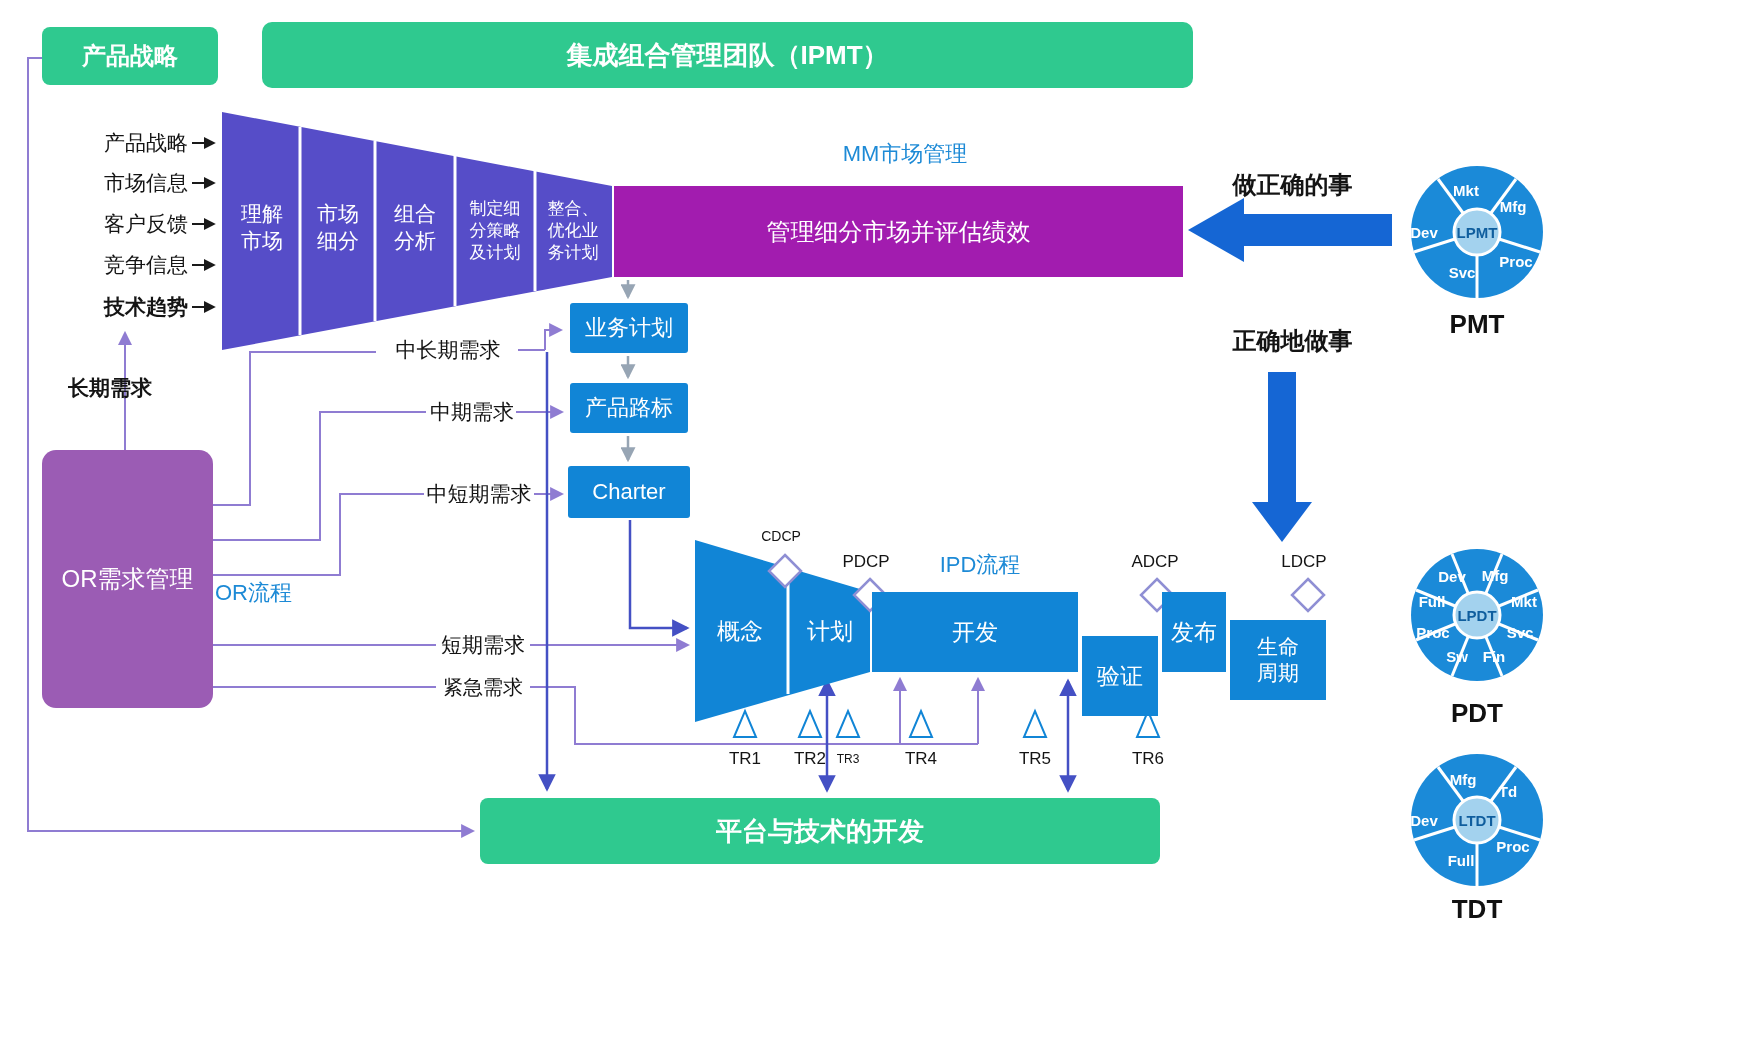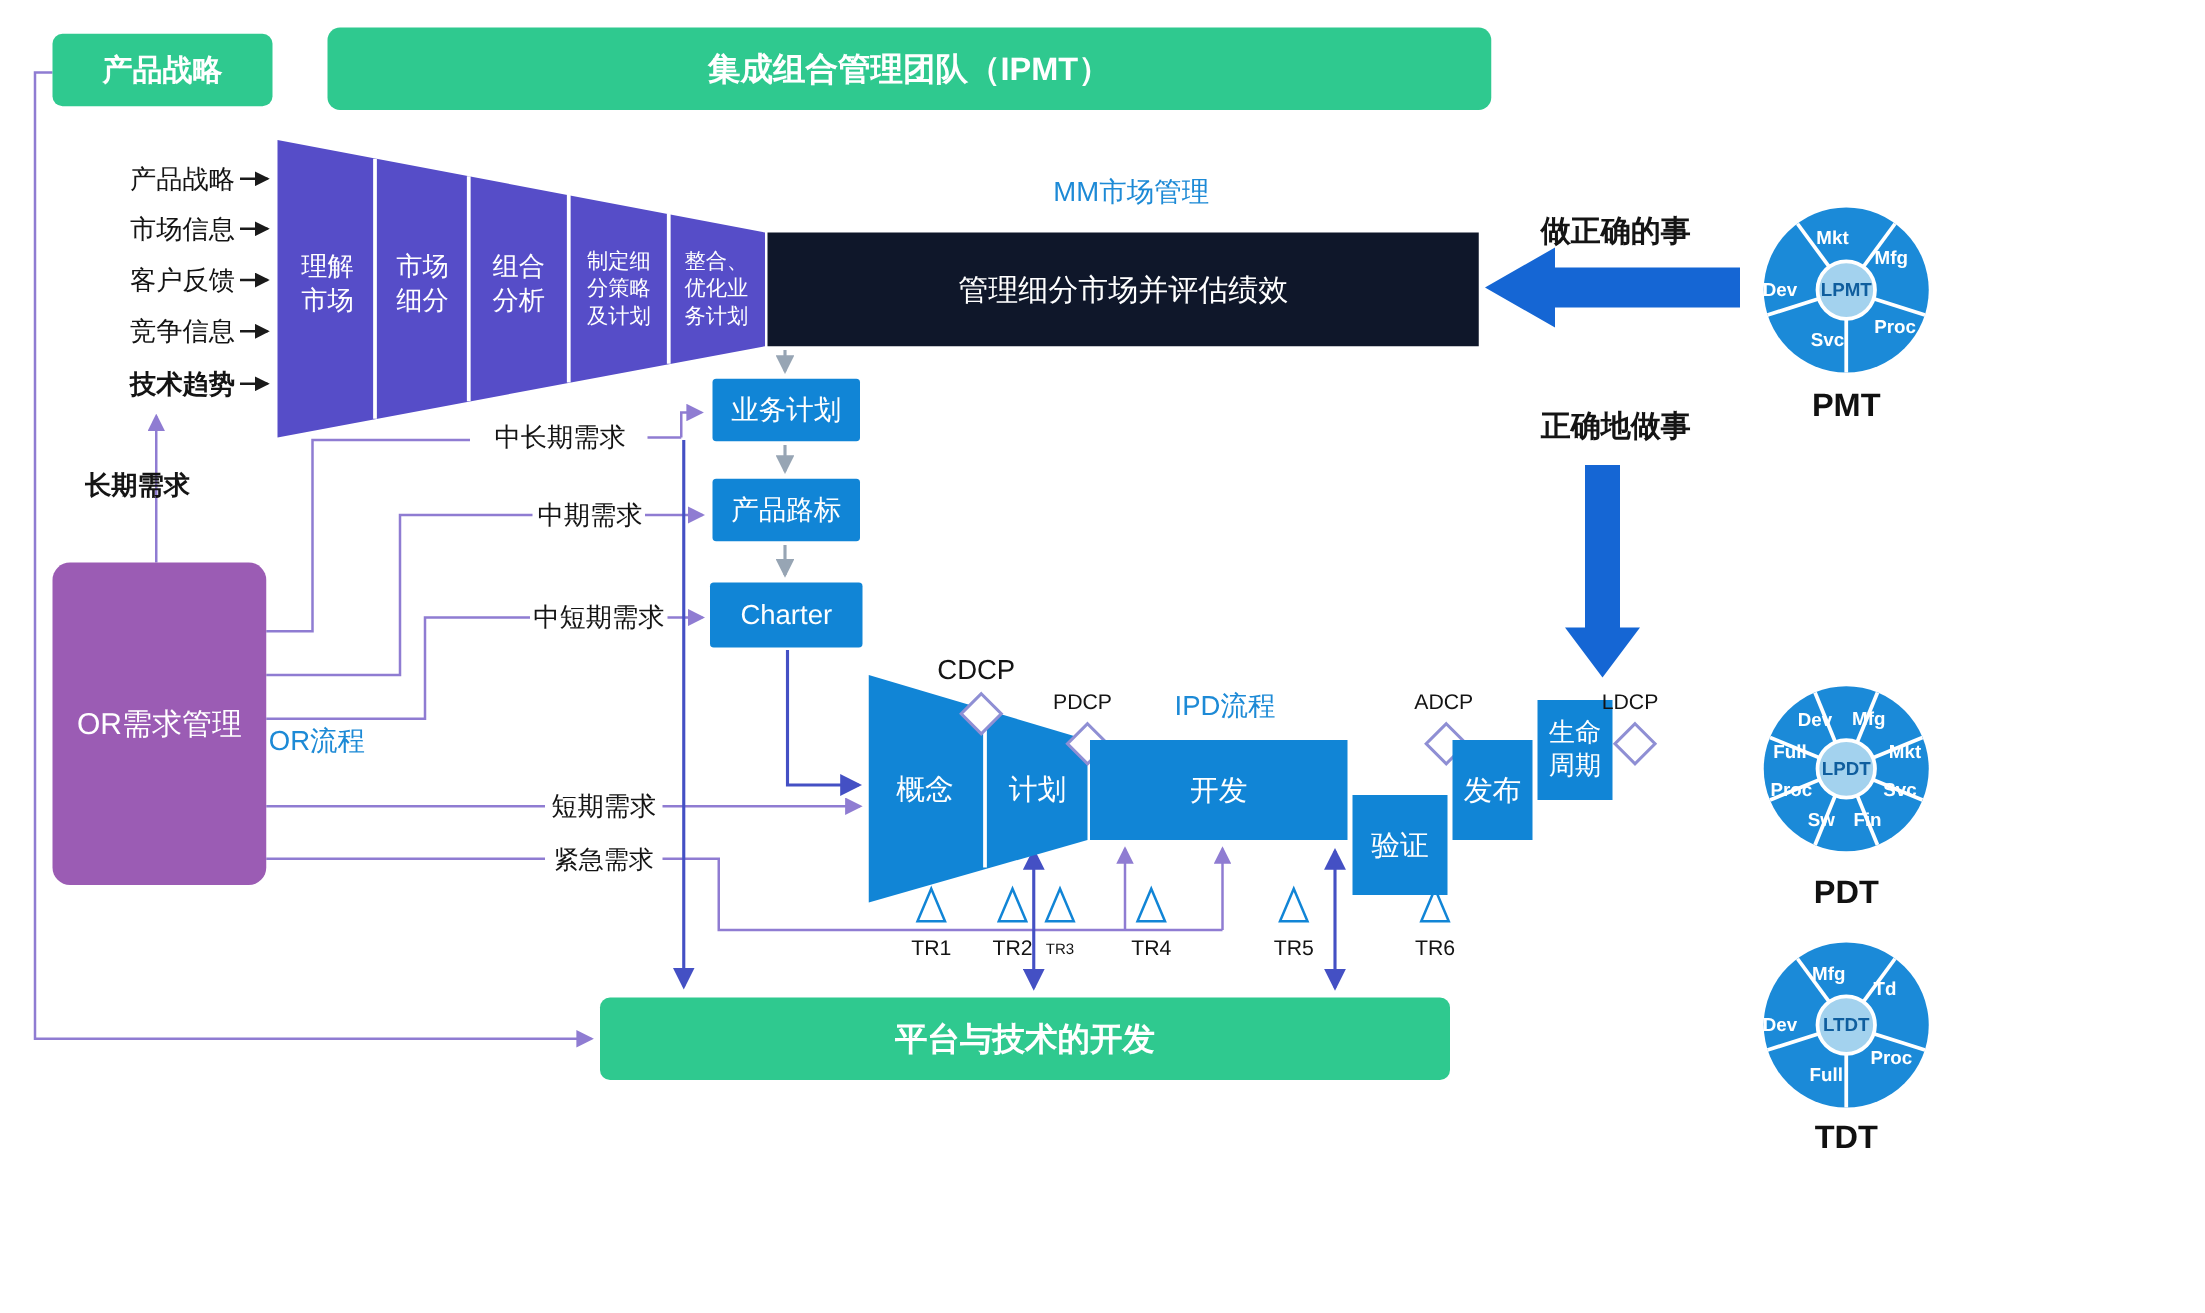--- a/index.html
+++ b/index.html
@@ -172,21 +172,21 @@
 细分</div>
   <div class="abs funnel-text" style="left:377px;top:196px;width:76px;height:62px;font-size:21px;">组合
 分析</div>
   <div class="abs funnel-text" style="left:456px;top:192px;width:78px;height:78px;font-size:17px;">制定细
 分策略
 及计划</div>
   <div class="abs funnel-text" style="left:534px;top:192px;width:78px;height:78px;font-size:17px;">整合、
 优化业
 务计划</div>
 
-  <div class="abs" style="left:614px;top:186px;width:569px;height:91px;background:#0f172a;color:#fff;font-size:24px;">管理细分市场并评估绩效</div>
+  <div class="abs" style="left:614px;top:186px;width:569px;height:91px;background:#a21caf;color:#fff;font-size:24px;">管理细分市场并评估绩效</div>
   <div class="abs accent" style="left:820px;top:139px;width:170px;height:30px;font-size:22px;">MM市场管理</div>
 
   <div class="abs black-label bold" style="left:1205px;top:168px;width:175px;height:34px;font-size:24px;">做正确的事</div>
   <div class="abs black-label bold" style="left:1205px;top:324px;width:175px;height:34px;font-size:24px;">正确地做事</div>
 
   <div class="abs blue-box" style="left:570px;top:303px;width:118px;height:50px;font-size:22px;">业务计划</div>
   <div class="abs blue-box" style="left:570px;top:383px;width:118px;height:50px;font-size:22px;">产品路标</div>
   <div class="abs blue-box" style="left:568px;top:466px;width:122px;height:52px;font-size:22px;">Charter</div>
 
   <div class="abs purple-box" style="left:42px;top:450px;width:171px;height:258px;font-size:24px;">OR需求管理</div>
@@ -198,24 +198,24 @@
   <div class="abs black-label" style="left:424px;top:480px;width:110px;height:28px;font-size:21px;">中短期需求</div>
   <div class="abs black-label" style="left:439px;top:631px;width:88px;height:28px;font-size:21px;">短期需求</div>
   <div class="abs black-label" style="left:439px;top:673px;width:88px;height:28px;font-size:20px;text-align:center;">紧急需求</div>
 
   <div class="abs accent" style="left:920px;top:550px;width:120px;height:30px;font-size:22px;">IPD流程</div>
   <div class="abs funnel-text" style="left:700px;top:608px;width:80px;height:48px;font-size:23px;">概念</div>
   <div class="abs funnel-text" style="left:792px;top:608px;width:76px;height:48px;font-size:23px;">计划</div>
   <div class="abs stage" style="left:872px;top:592px;width:206px;height:80px;font-size:23px;">开发</div>
   <div class="abs stage" style="left:1082px;top:592px;width:76px;height:80px;font-size:23px;margin-top:44px;">验证</div>
   <div class="abs stage" style="left:1162px;top:592px;width:64px;height:80px;font-size:23px;">发布</div>
-  <div class="abs stage pre" style="left:1230px;top:560px;width:60px;height:80px;font-size:21px;">生命
+  <div class="abs stage pre" style="left:1230px;top:620px;width:96px;height:80px;font-size:21px;">生命
 周期</div>
 
-  <div class="abs black-label" style="left:753px;top:525px;width:56px;height:22px;font-size:22px;">CDCP</div>
+  <div class="abs black-label" style="left:753px;top:525px;width:56px;height:22px;font-size:14px;">CDCP</div>
   <div class="abs black-label" style="left:838px;top:551px;width:56px;height:22px;font-size:17px;">PDCP</div>
   <div class="abs black-label" style="left:1127px;top:551px;width:56px;height:22px;font-size:17px;">ADCP</div>
   <div class="abs black-label" style="left:1276px;top:551px;width:56px;height:22px;font-size:17px;">LDCP</div>
 
   <div class="abs black-label" style="left:723px;top:748px;width:44px;height:22px;font-size:17px;">TR1</div>
   <div class="abs black-label" style="left:788px;top:748px;width:44px;height:22px;font-size:17px;">TR2</div>
   <div class="abs black-label" style="left:826px;top:748px;width:44px;height:22px;font-size:12px;">TR3</div>
   <div class="abs black-label" style="left:899px;top:748px;width:44px;height:22px;font-size:17px;">TR4</div>
   <div class="abs black-label" style="left:1013px;top:748px;width:44px;height:22px;font-size:17px;">TR5</div>
   <div class="abs black-label" style="left:1126px;top:748px;width:44px;height:22px;font-size:17px;">TR6</div>

